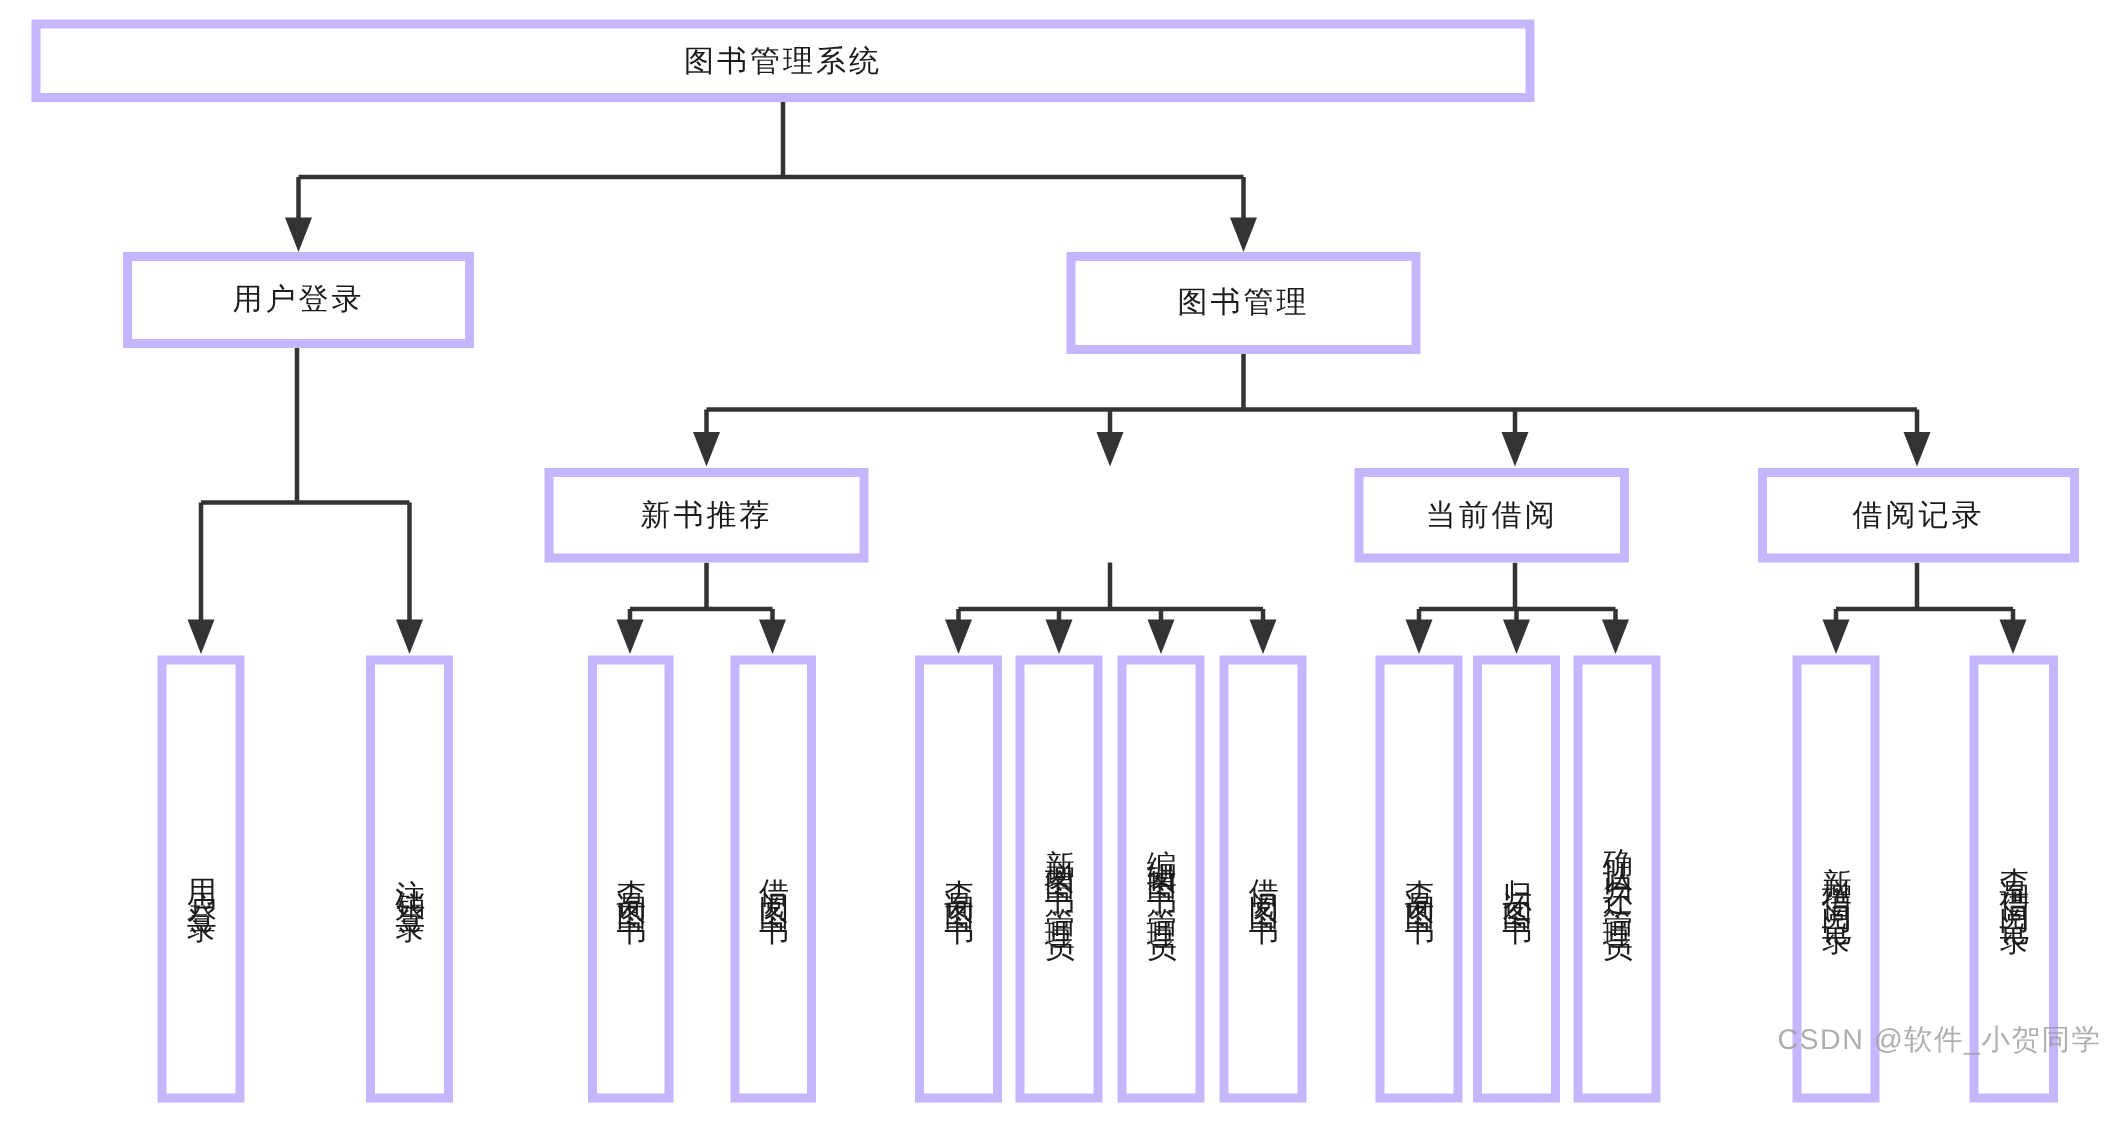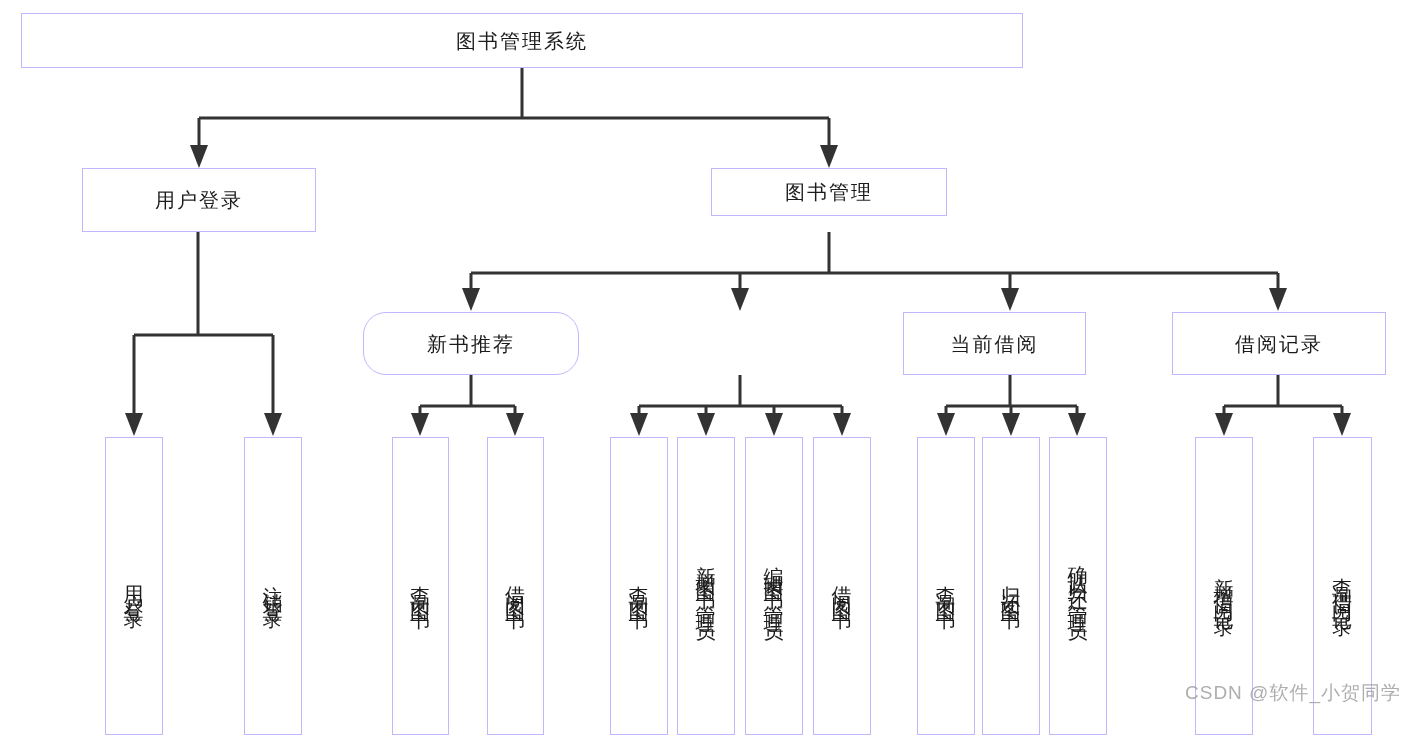--- a/index.html
+++ b/index.html
@@ -16,21 +16,21 @@
 
   .connectors {
     position: absolute;
     left: 0; top: 0;
     width: 1405px; height: 747px;
   }
 
   .node {
     position: absolute;
     background: #ffffff;
-    border: 1px solid #c4b5fd;
+    border: 6px solid #c4b5fd;
     color: #1c1c1c;
     display: flex;
     align-items: center;
     justify-content: center;
     font-size: 20px;
     letter-spacing: 2px;
     text-align: center;
     line-height: 1;
   }
 
@@ -38,22 +38,22 @@
     writing-mode: vertical-rl;
     text-orientation: mixed;
     letter-spacing: 8px;
     font-size: 20px;
     line-height: 1;
   }
 
   
   .n-root            { left: 21px;   top: 13px;  width: 1002px; height: 55px; }
   .n-user-login      { left: 82px;   top: 168px; width: 234px;  height: 64px; }
-  .n-book-mgmt       { left: 711px;  top: 168px; width: 236px;  height: 48px; }
-  .n-new-book        { left: 363px;  top: 312px; width: 216px;  height: 63px; border-radius: 23px; }
+  .n-book-mgmt       { left: 711px;  top: 168px; width: 236px;  height: 68px; }
+  .n-new-book        { left: 363px;  top: 312px; width: 216px;  height: 63px; }
   .n-book-borrow     { left: 633px;  top: 312px; width: 215px;  height: 63px; }
   .n-current-borrow  { left: 903px;  top: 312px; width: 183px;  height: 63px; }
   .n-borrow-records  { left: 1172px; top: 312px; width: 214px;  height: 63px; }
 
   
   .leaf { top: 437px; height: 298px; }
   .n-leaf-user-login   { left: 105px;  width: 58px; }
   .n-leaf-logout       { left: 244px;  width: 58px; }
   .n-leaf-nb-search    { left: 392px;  width: 57px; }
   .n-leaf-nb-borrow    { left: 487px;  width: 57px; }

